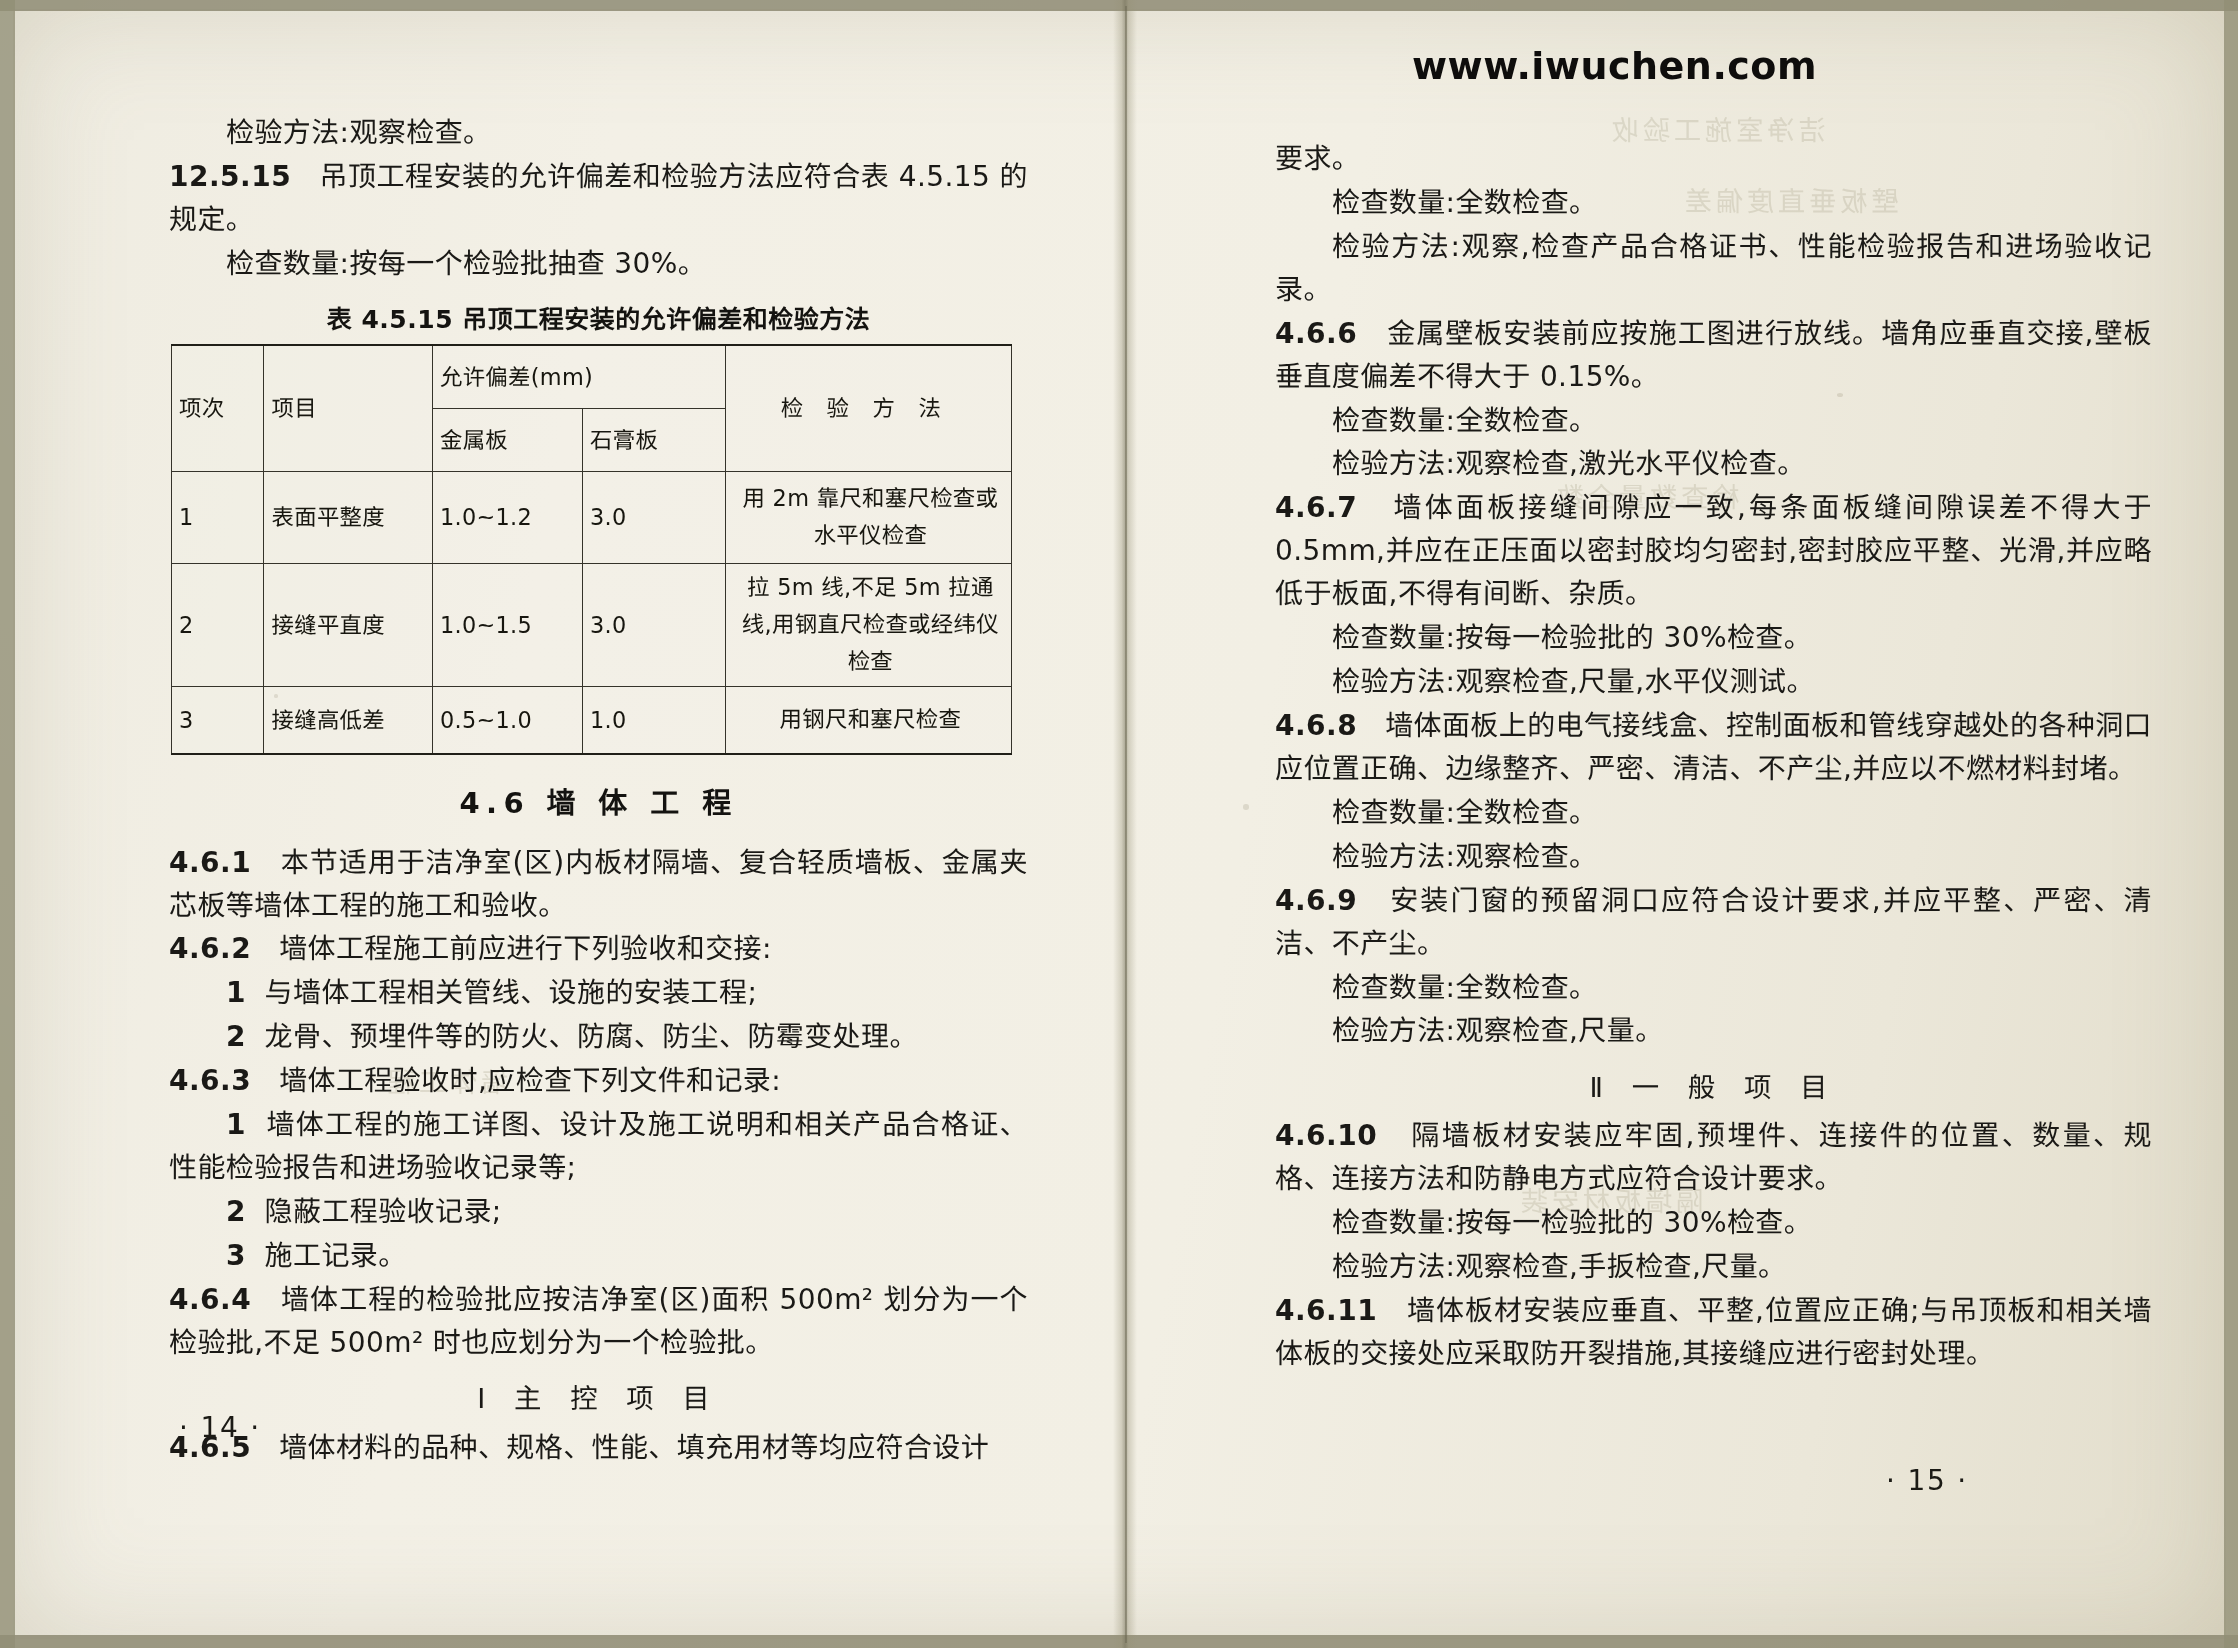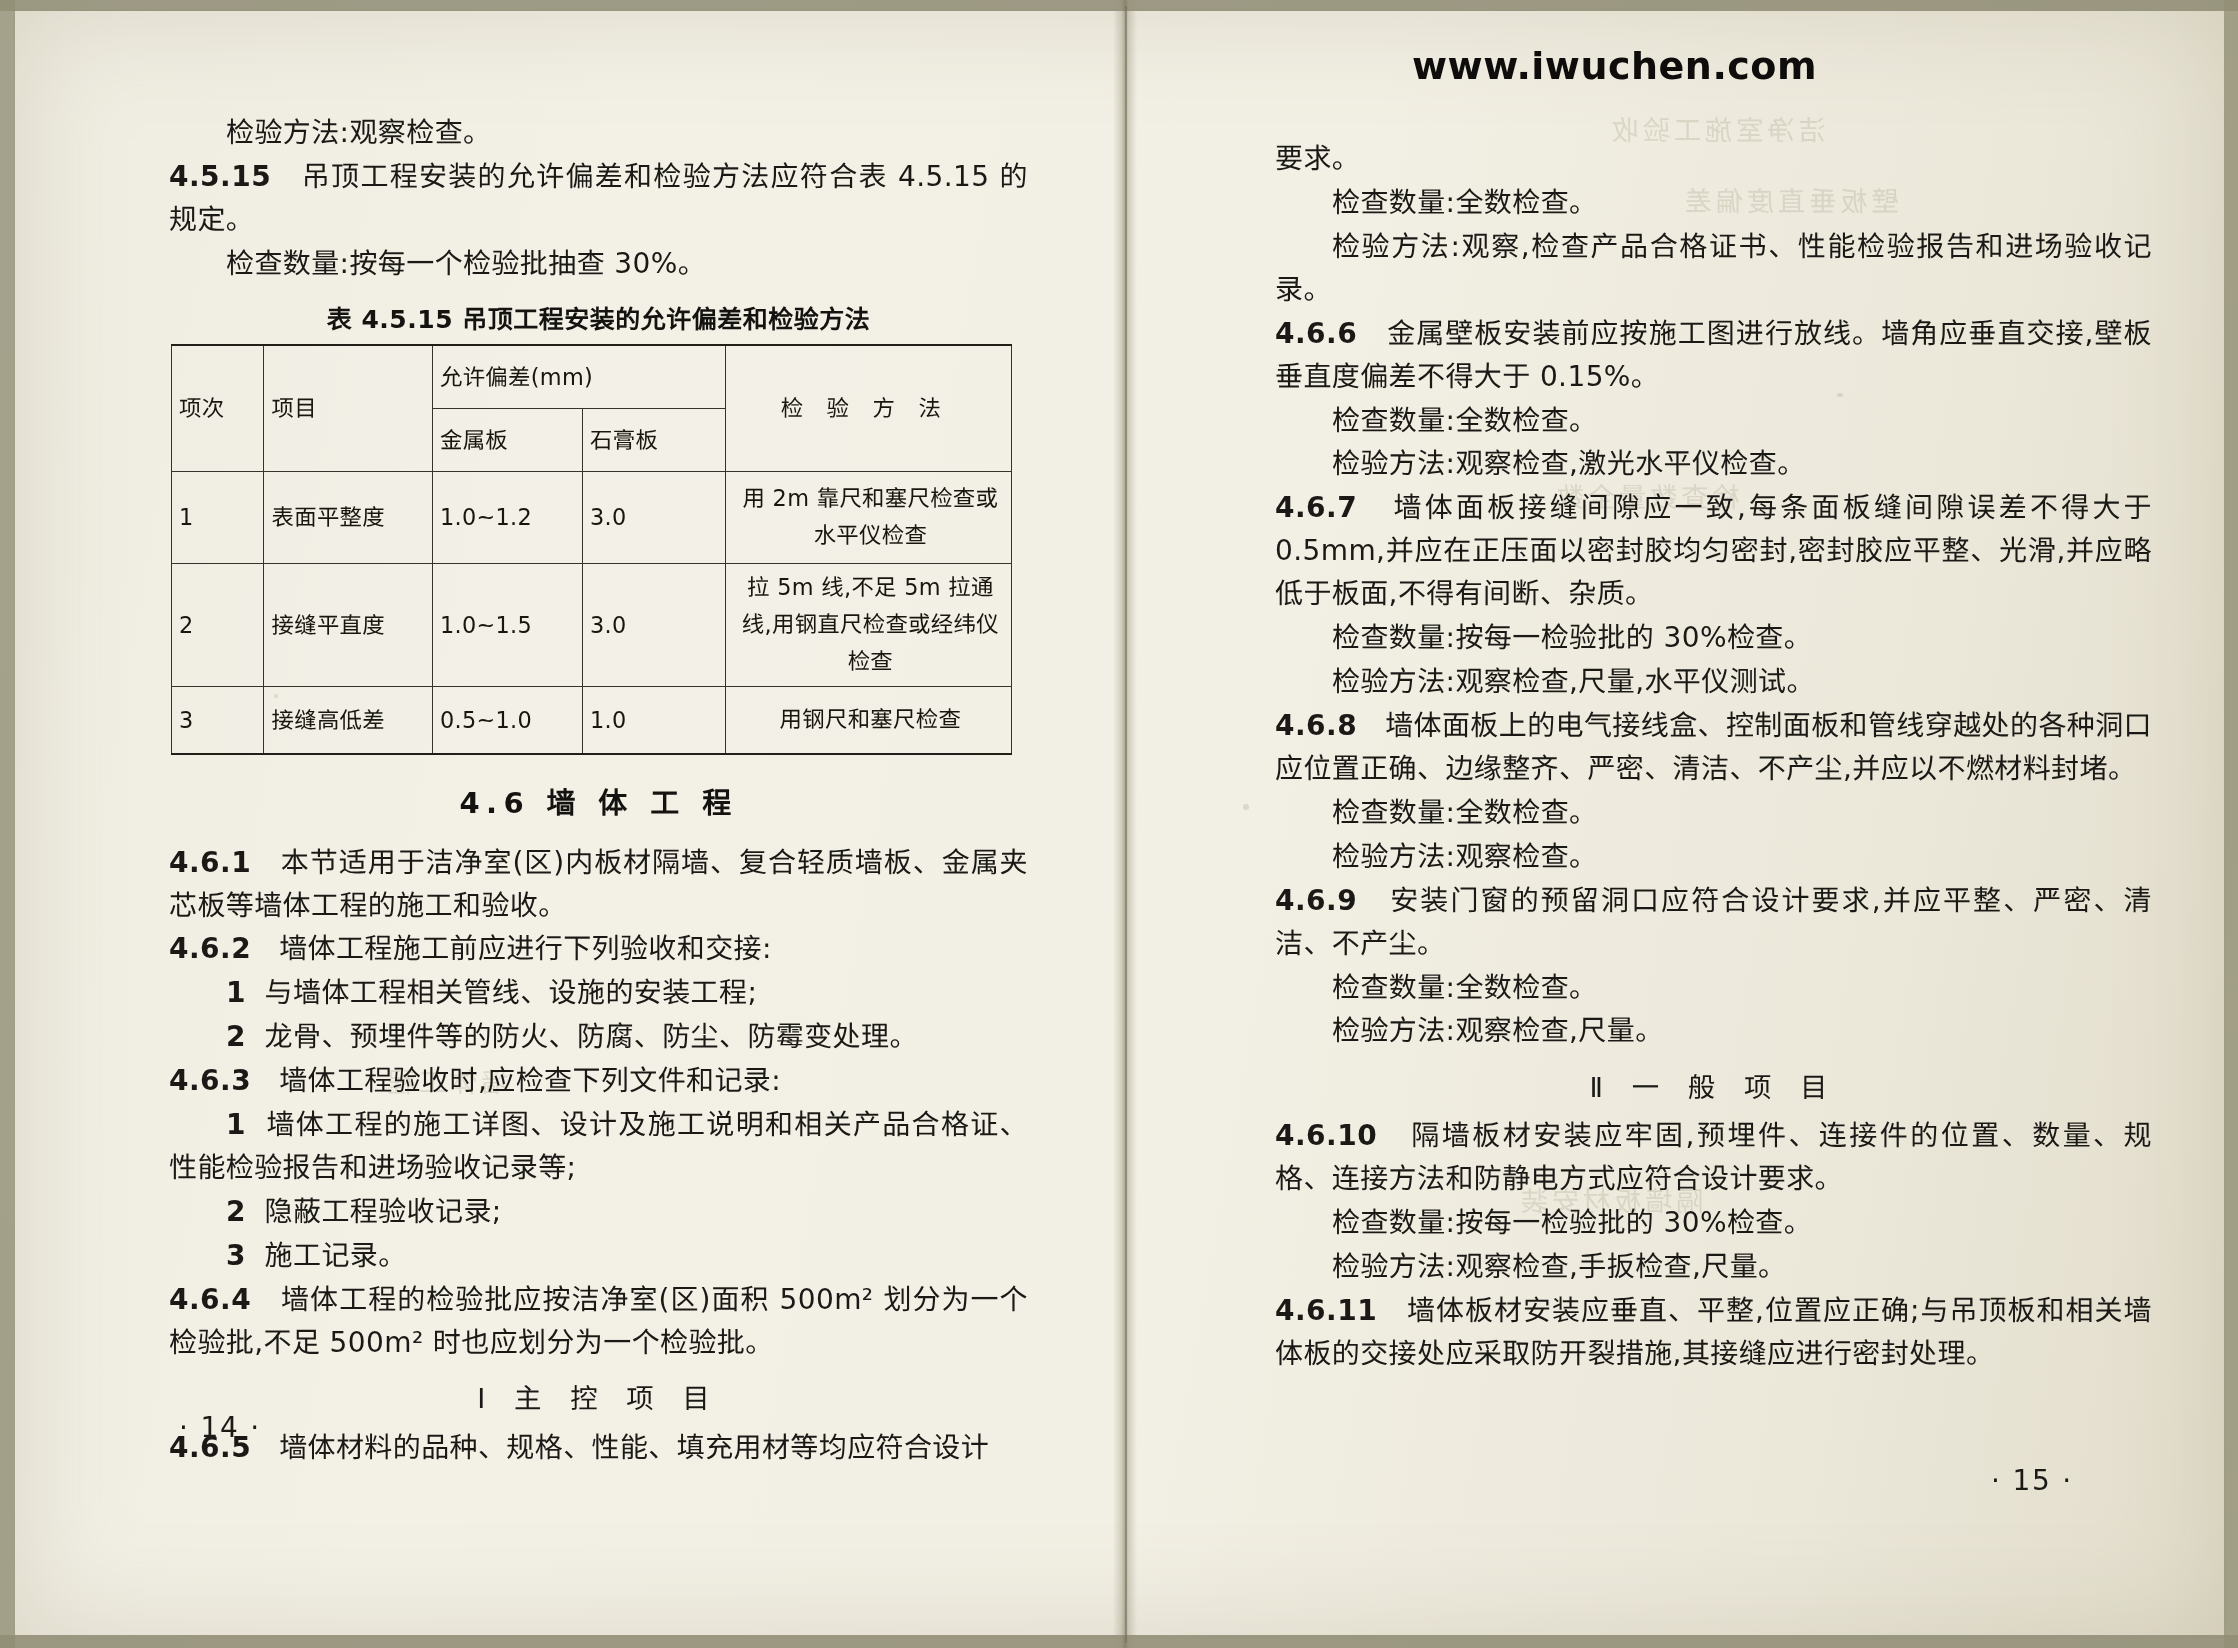--- a/index.html
+++ b/index.html
@@ -123,21 +123,21 @@
   .row-short td{height:55px;}
 
   
   .folio{
     position:absolute;
     font-size:28px;
     letter-spacing:1.8px;
     color:#1b1a15;
   }
   .folio-left{left:179px;top:1411px;}
-  .folio-right{left:1991px;top:1464px;}
+  .folio-right{left:1886px;top:1464px;}
 
   
   .wm{
     position:absolute;
     left:1412px;top:44px;
     font-size:38px;
     font-weight:bold;
     letter-spacing:0.5px;
     color:#0e0d0c;
     font-family:"DejaVu Sans","Liberation Sans",sans-serif;
@@ -179,21 +179,21 @@
   <div class="ghost" style="left:1553px;top:475px;">检查数量全数</div>
   <div class="ghost" style="left:1517px;top:1179px;">隔墙板材安装</div>
   <div class="ghost" style="left:384px;top:1060px;">墙体工程</div>
 
   <div class="wm">www.iwuchen.com</div>
 
   <div class="col col-left">
 
     <p class="p sub">检验方法:观察检查。</p>
 
-    <p class="p"><span class="num">4.5.15</span>&nbsp;&nbsp;&nbsp;<span>吊顶工程安装的允许偏差和检验方法应符合表 4.5.15 的规定。</span></p>
+    <p class="p"><span class="num">12.5.15</span>&nbsp;&nbsp;&nbsp;<span>吊顶工程安装的允许偏差和检验方法应符合表 4.5.15 的规定。</span></p>
 
     <p class="p sub">检查数量:按每一个检验批抽查 30%。</p>
 
     <div class="tbl-caption">表 4.5.15    吊顶工程安装的允许偏差和检验方法</div>
 
     <table class="ttable">
       <tbody>
           <tr>
         <td class="outer-top cell-h" rowspan="2" style="width:84px;">项次</td>
         <td class="outer-top cell-h" rowspan="2" style="width:170px;">项目</td>

